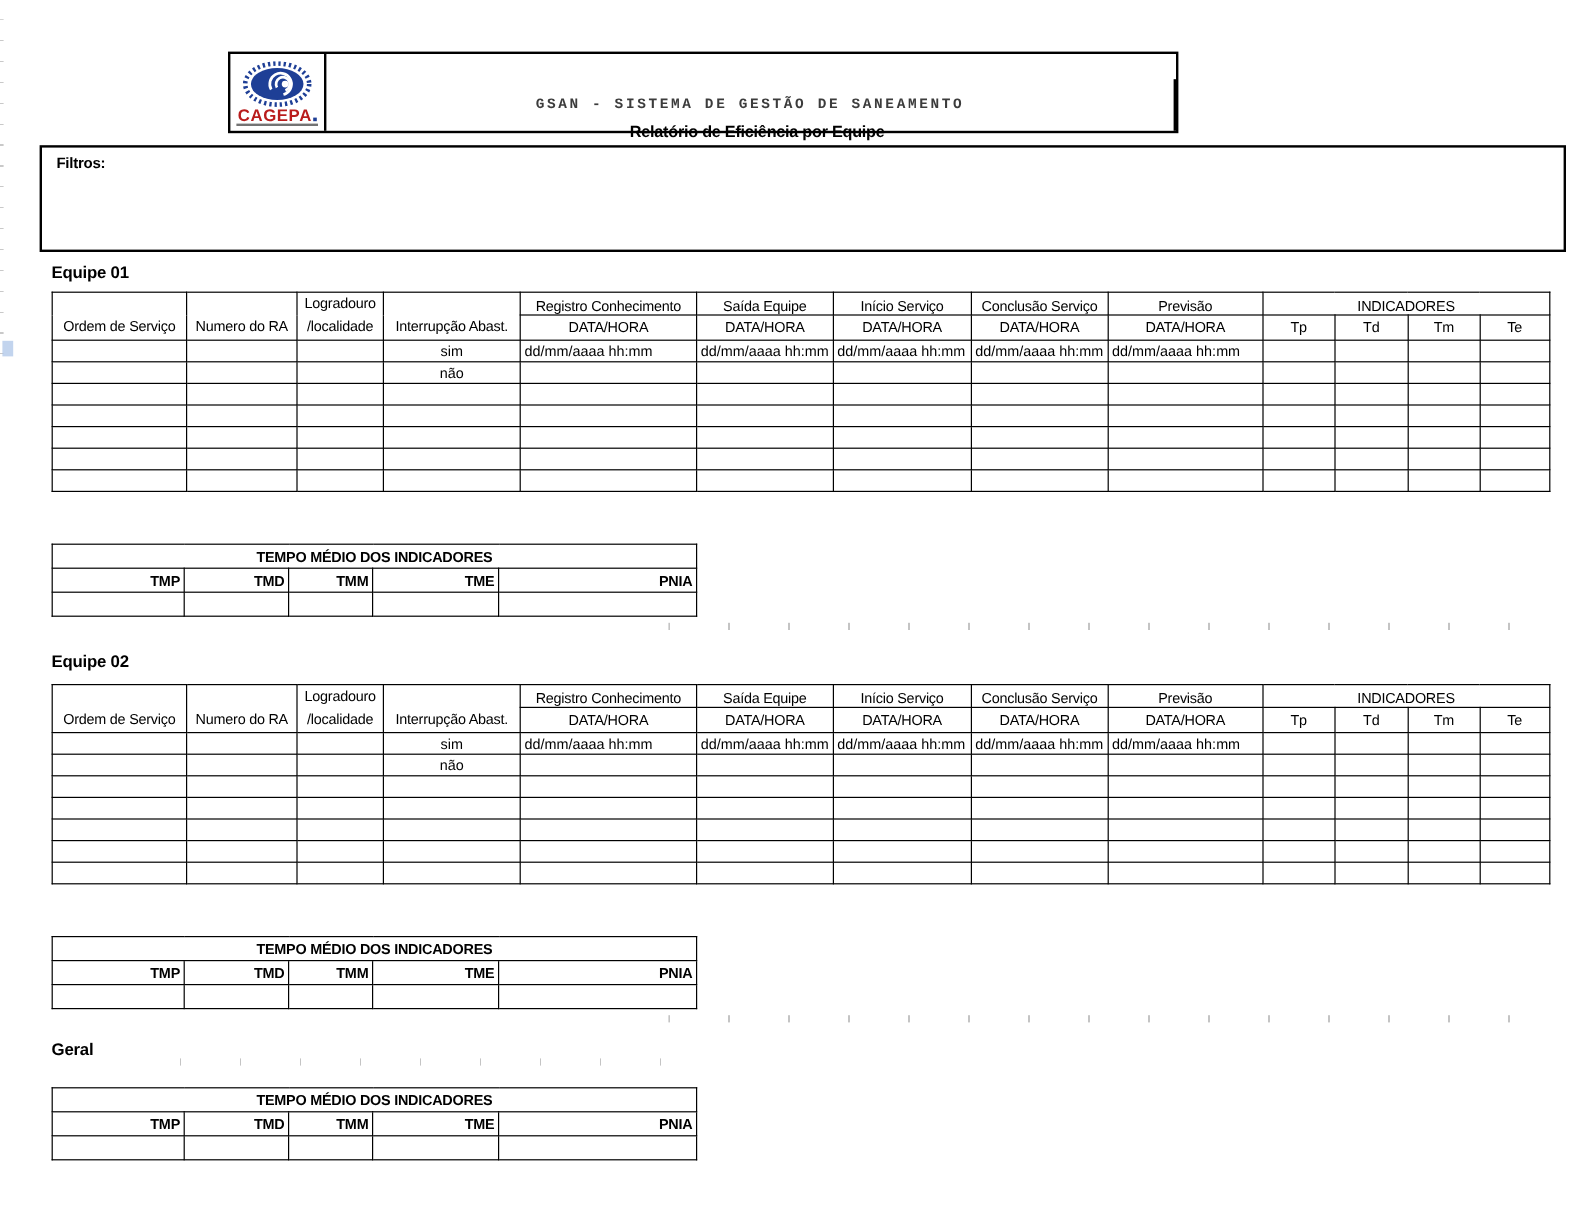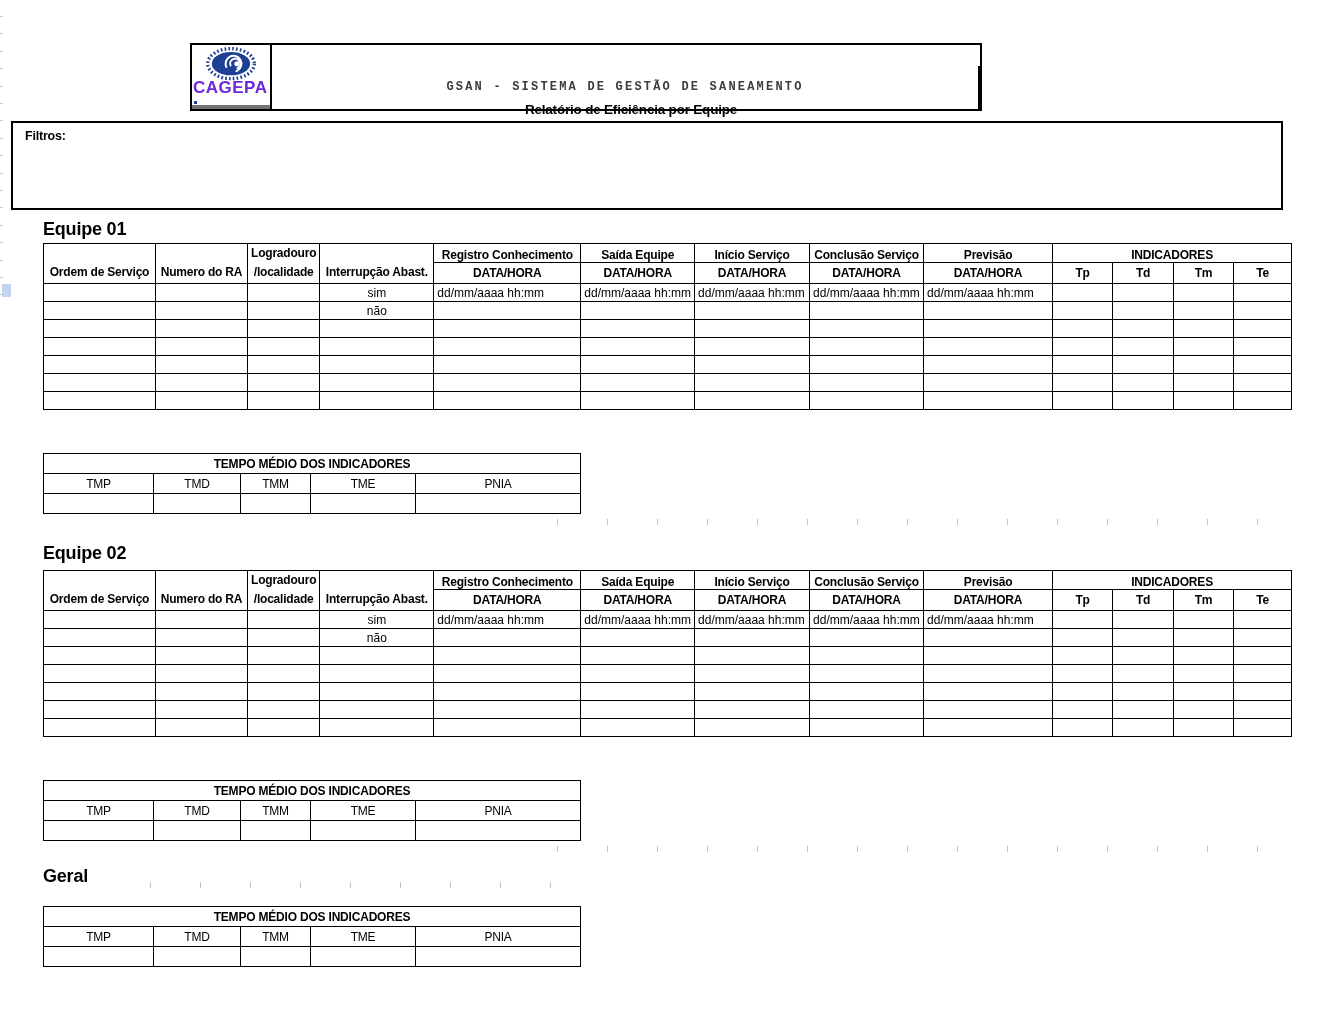--- a/index.html
+++ b/index.html
@@ -18,65 +18,65 @@
     background:repeating-linear-gradient(to right,#c4c4c4 0 1px,transparent 1px 50px); }
   #ticks-a { left:557px; top:519px; width:745px; }
   #ticks-b { left:557px; top:846px; width:745px; }
   #ticks-c { left:150px; top:882px; width:412px; }
 
   
   .hdr { position:absolute; left:190px; top:43px; width:788px; height:64px;
          border:2px solid #000; display:flex; background:#fff; }
   .hdr-logo { width:78px; border-right:2px solid #000; display:flex; flex-direction:column;
               align-items:center; justify-content:center; padding-top:2px; }
-  .logo-text { font-size:17px; font-weight:bold; color:#6d28d9; letter-spacing:.5px;
-               line-height:11px; border-bottom:4px solid #737373; padding:0 1px 1px 1px; }
+  .logo-text { font-size:14px; font-weight:bold; color:#b91c1c; letter-spacing:.5px;
+               line-height:11px; border-bottom:2px solid #737373; padding:0 1px 1px 1px; }
   .logo-text::after { content:""; display:inline-block; width:3px; height:3px; background:#1e3f96; margin-left:1px; }
   .hdr-title { flex:1; border-right:2px solid #000; text-align:center; padding-top:14px;margin-top:21px; }
   .sys-title { font-family:"Liberation Mono", monospace; font-size:12px; font-weight:bold;
                letter-spacing:2.2px; color:#3c3c3c; }
   .rep-title { margin-top:8px; font-size:13.5px; font-weight:bold; letter-spacing:-.2px;padding-left:12px; }
   .hdr-page { width:100px; font-family:"Liberation Mono", monospace; font-size:11px;
               color:#333; padding:4px 7px 0 7px; line-height:14px; }
   .pag-line { display:flex; justify-content:space-between; }
   .pag-center { text-align:center; }
 
   
-  .filters { position:absolute; left:11px; top:121px; width:1272px; height:89px;
+  .filters { position:absolute; left:33px; top:121px; width:1272px; height:89px;
              border:2px solid #000; box-sizing:border-box; padding:6px 16px 0 12px;
              font-size:12.5px; font-weight:bold; letter-spacing:-.2px; }
 
   
-  .sec-h { position:absolute; left:43px; font-size:18px; font-weight:bold; letter-spacing:-.2px; }
+  .sec-h { position:absolute; left:43px; font-size:14px; font-weight:bold; letter-spacing:-.2px; }
   #h0 { top:219px; } #h1 { top:543px; } #h2 { top:866px; }
 
   
   .tbl-box { position:absolute; left:43px; }
   #svc0 { top:243px; } #svc1 { top:570px; }
   #avg0 { top:453px; } #avg1 { top:780px; } #avg2 { top:906px; }
 
   table { border-collapse:collapse; table-layout:fixed; background:#fff; }
   .svc th, .svc td, .avg th, .avg td {
     border:1px solid #000; overflow:hidden; white-space:nowrap;
     font-size:12px; padding:0 3px; box-sizing:border-box;
   }
-  .svc th { font-weight:bold; letter-spacing:-.2px; }
+  .svc th { font-weight:normal; letter-spacing:-.2px; }
   .svc th.base { vertical-align:bottom; text-align:center; white-space:pre-line;
                  line-height:19px; padding-bottom:1px; height:39px; }
   .svc th.group { vertical-align:bottom; height:19px; }
   .svc th.sub  { text-align:center;  height:20px; }
   .svc th.ind  { height:20px; }
   .svc td { height:18px; }
   .svc td.c-center { text-align:center; }
   .svc td.c-left   { text-align:left; }
   .svc td.c-right  { text-align:right; }
 
   .avg th, .avg td { height:20px; }
   .avg th.title { text-align:center; font-weight:bold; letter-spacing:-.2px; }
-  .avg th.lbl   { text-align:center;   font-weight:normal; letter-spacing:-.2px; }
+  .avg th.lbl   { text-align:right;   font-weight:bold; letter-spacing:-.2px; }
 </style>
 </head>
 <body>
 
 <div class="page">
 
   <div class="left-ticks"></div>
   <div class="blue-mark"></div>
   <div class="ticks-h" id="ticks-a"></div>
   <div class="ticks-h" id="ticks-b"></div>

